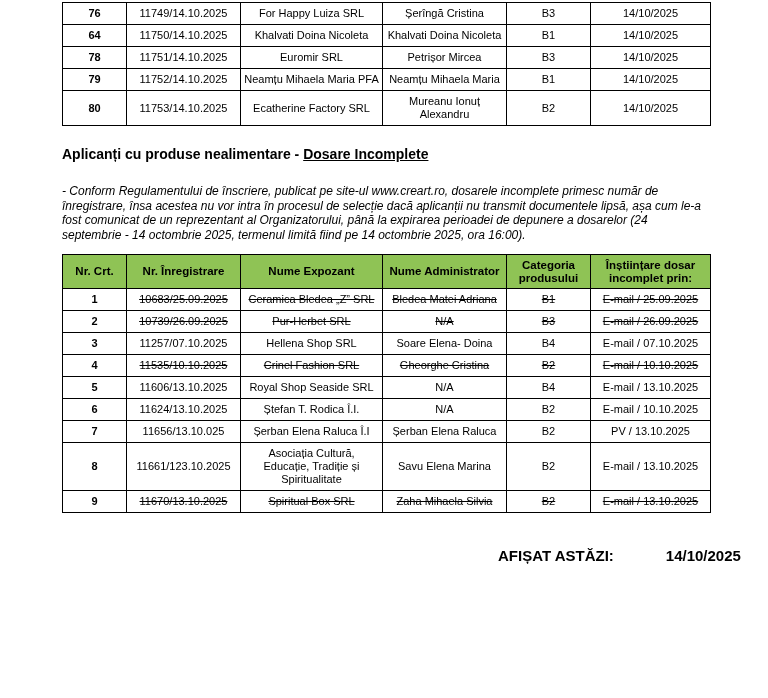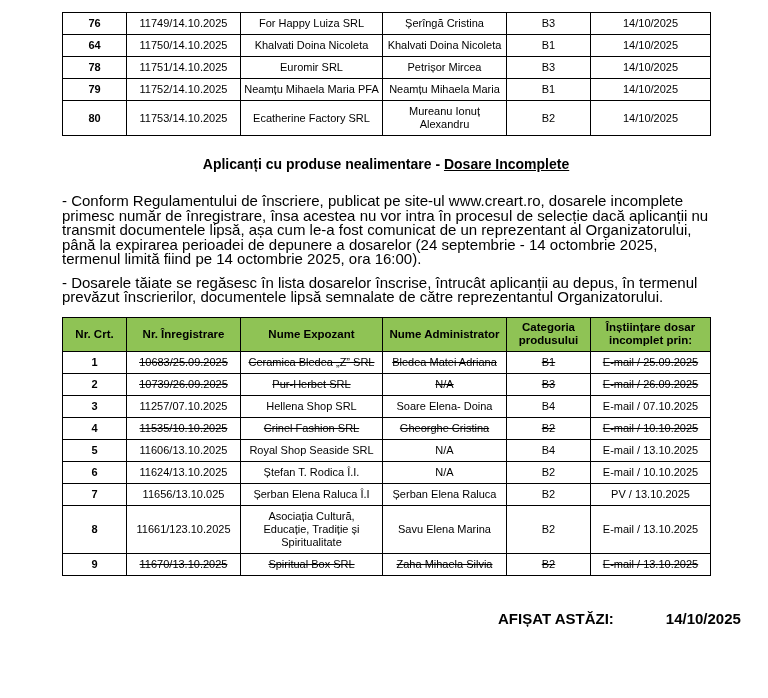--- a/index.html
+++ b/index.html
@@ -28,21 +28,21 @@
     line-height: 13px;
   }
   table.doc-table td, table.doc-table th {
     border: 1.2px solid #000;
     text-align: center;
     vertical-align: middle;
     padding: 4px 3px;
     overflow: hidden;
   }
   table.doc-table td { font-weight: bold; }
-  #top-table { margin-top: 12px; }
+  #top-table { margin-top: 2px; }
   #top-table td { font-weight: normal; }
   #top-table td:first-child { font-weight: bold; }
   col.c1 { width: 64px; }
   col.c2 { width: 114px; }
   col.c3 { width: 142px; }
   col.c4 { width: 124px; }
   col.c5 { width: 84px; }
   col.c6 { width: 120px; }
   #incomplete-table { margin-top: 12px; font-size: 11px; }
   #incomplete-table td { font-weight: normal; }
@@ -50,26 +50,25 @@
   #incomplete-table thead th {
     background: var(--green, #8FC355);
     font-weight: bold;
     font-size: 11.5px;
     height: 34px;
     padding: 3px 2px;
   }
   .struck { text-decoration: line-through; }
   h1.doc-heading {
     margin: 20px 0 0 0;
-    text-align: center;
     font-size: 14px;
     font-weight: bold;
   }
   h1.doc-heading .underl { text-decoration: underline; }
-  .paras { margin-top: 22px; font-size: 15px; line-height: 14.5px; }
+  .paras { margin-top: 22px; font-size: 12px; line-height: 14.5px; font-style: italic; }
   .paras p { margin: 0 0 9px 0; text-align: left; }
   .footer-row {
     margin-top: 34px;
     display: flex;
     align-items: center;
     font-size: 15px;
     font-weight: bold;
   }
   .footer-row .label { margin-left: 436px; white-space: nowrap; }
   .footer-row .date  { margin-left: 52px; white-space: nowrap; }
@@ -130,21 +129,20 @@
             <td>B2</td>
             <td>14/10/2025</td>
           </tr>
         </tbody>
     </table>
 
     <h1 class="doc-heading"><span>Aplicanți cu produse nealimentare - </span><span class="underl">Dosare Incomplete</span></h1>
 
     <div class="paras">
       <p>- Conform Regulamentului de înscriere, publicat pe site-ul www.creart.ro, dosarele incomplete primesc număr de înregistrare, însa acestea nu vor intra în procesul de selecție dacă aplicanții nu transmit documentele lipsă, așa cum le-a fost comunicat de un reprezentant al Organizatorului, până la expirarea perioadei de depunere a dosarelor (24 septembrie - 14 octombrie 2025, termenul limită fiind pe 14 octombrie 2025, ora 16:00).</p>
-      <p>- Dosarele tăiate se regăsesc în lista dosarelor înscrise, întrucât aplicanții au depus, în termenul prevăzut înscrierilor, documentele lipsă semnalate de către reprezentantul Organizatorului.</p>
     </div>
 
     <table class="doc-table" id="incomplete-table">
       <colgroup>
         <col class="c1">
           <col class="c2">
           <col class="c3">
           <col class="c4">
           <col class="c5">
           <col class="c6">

